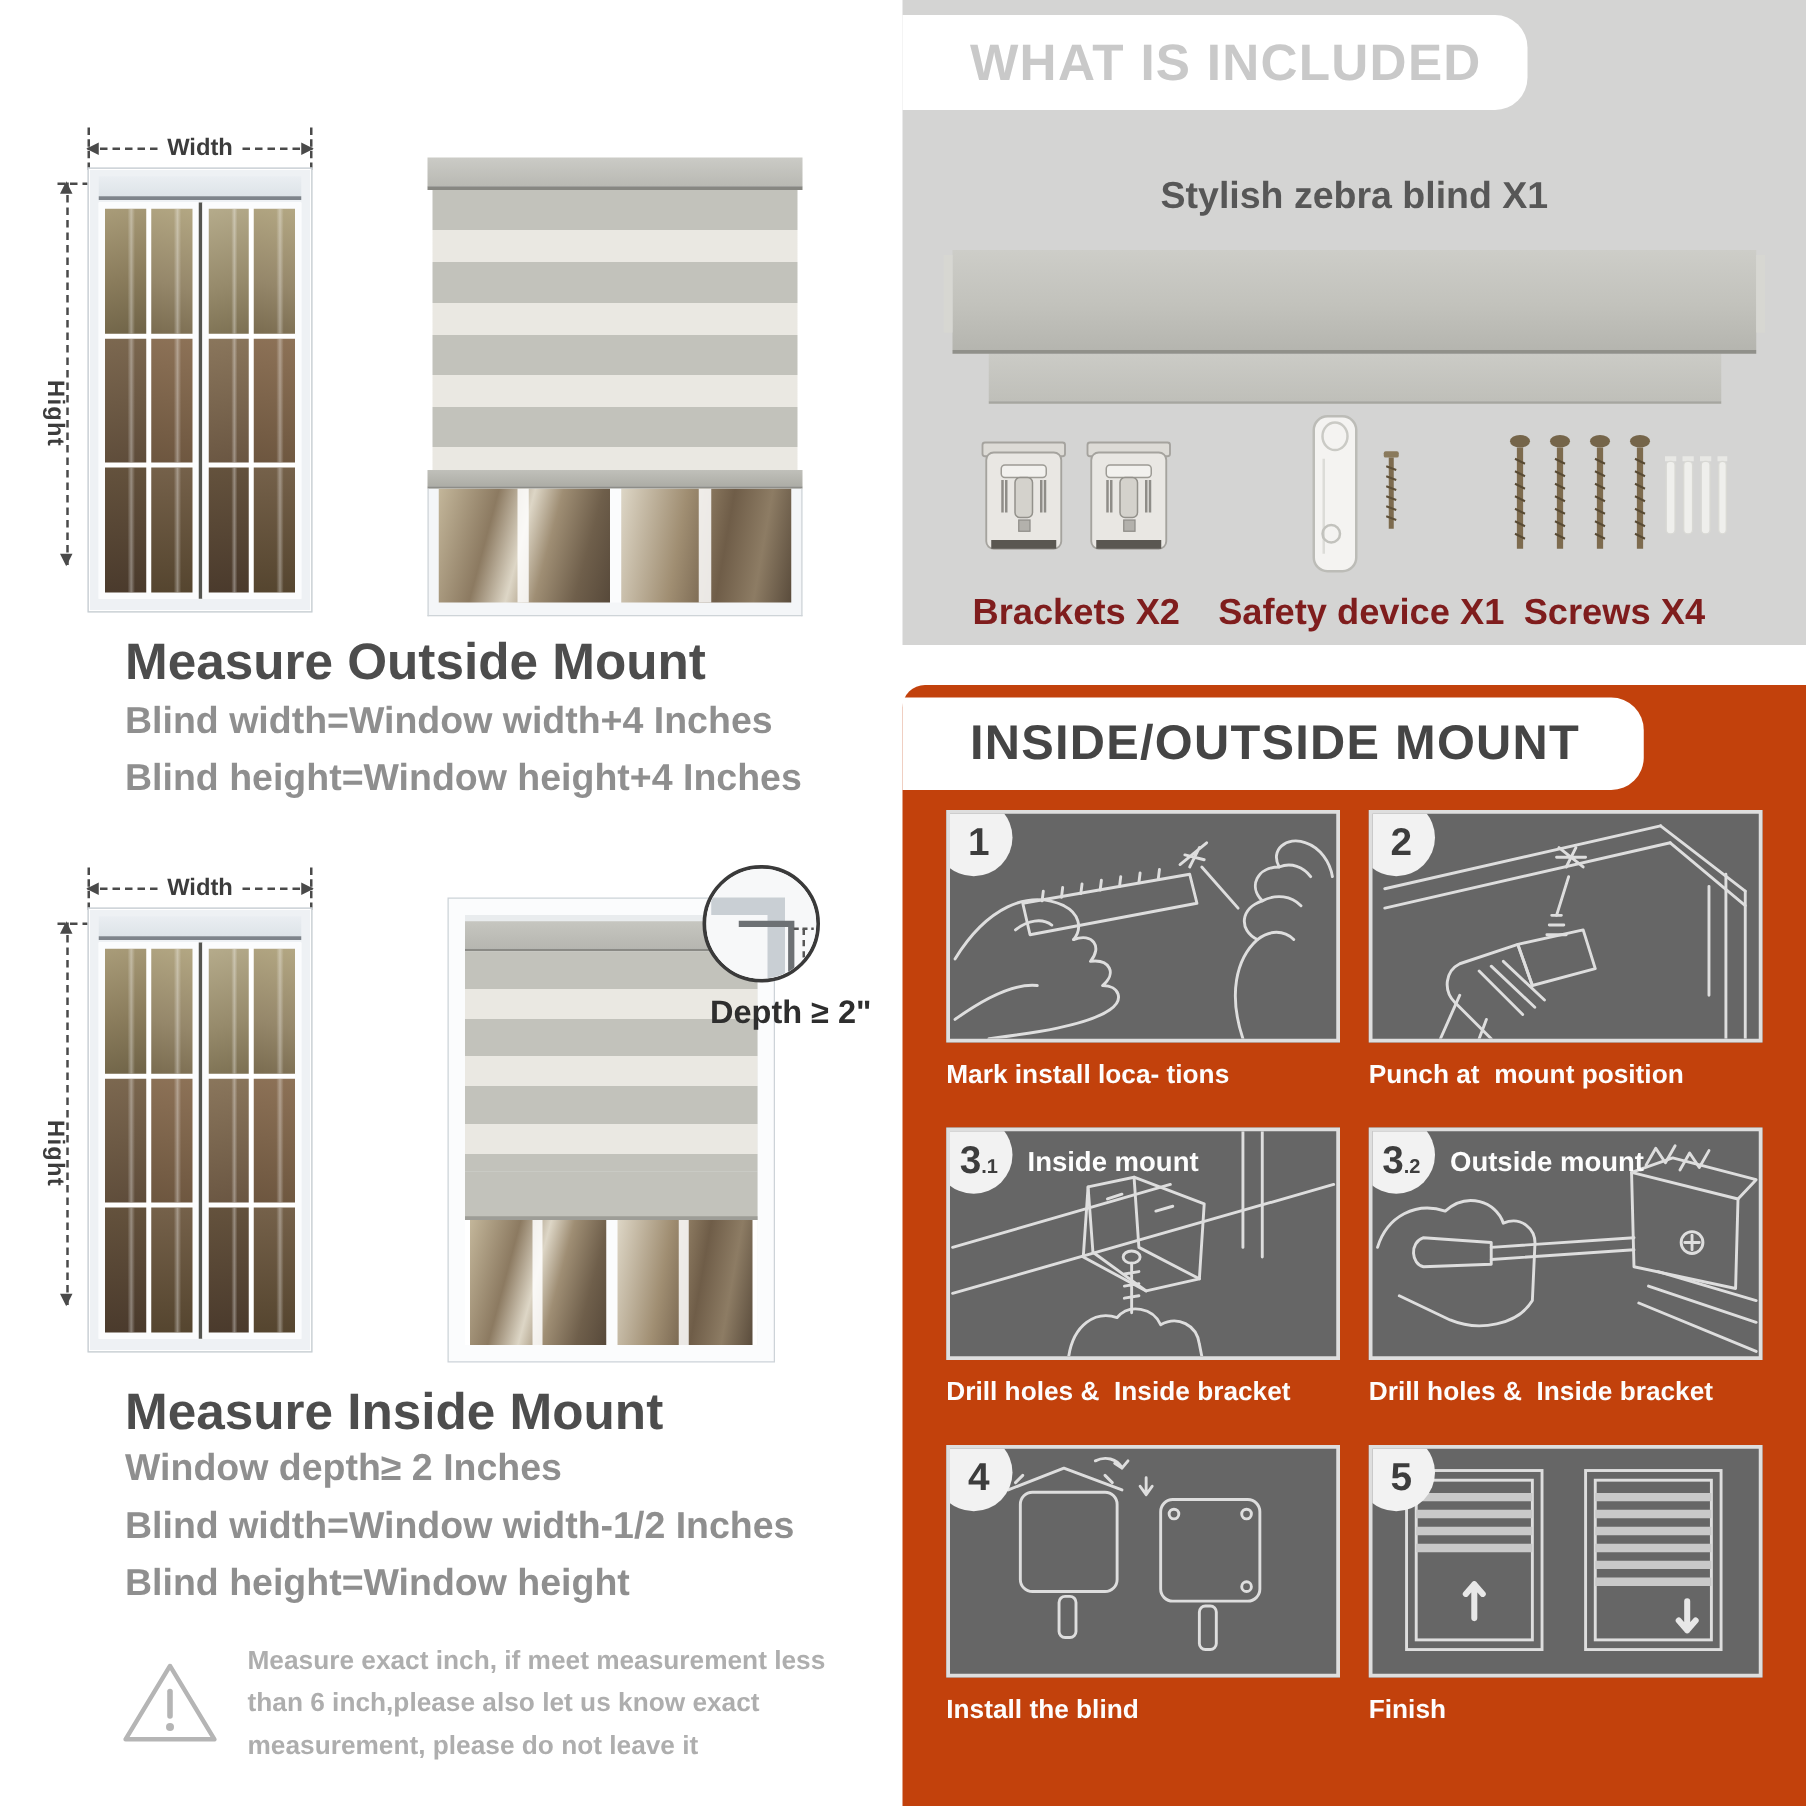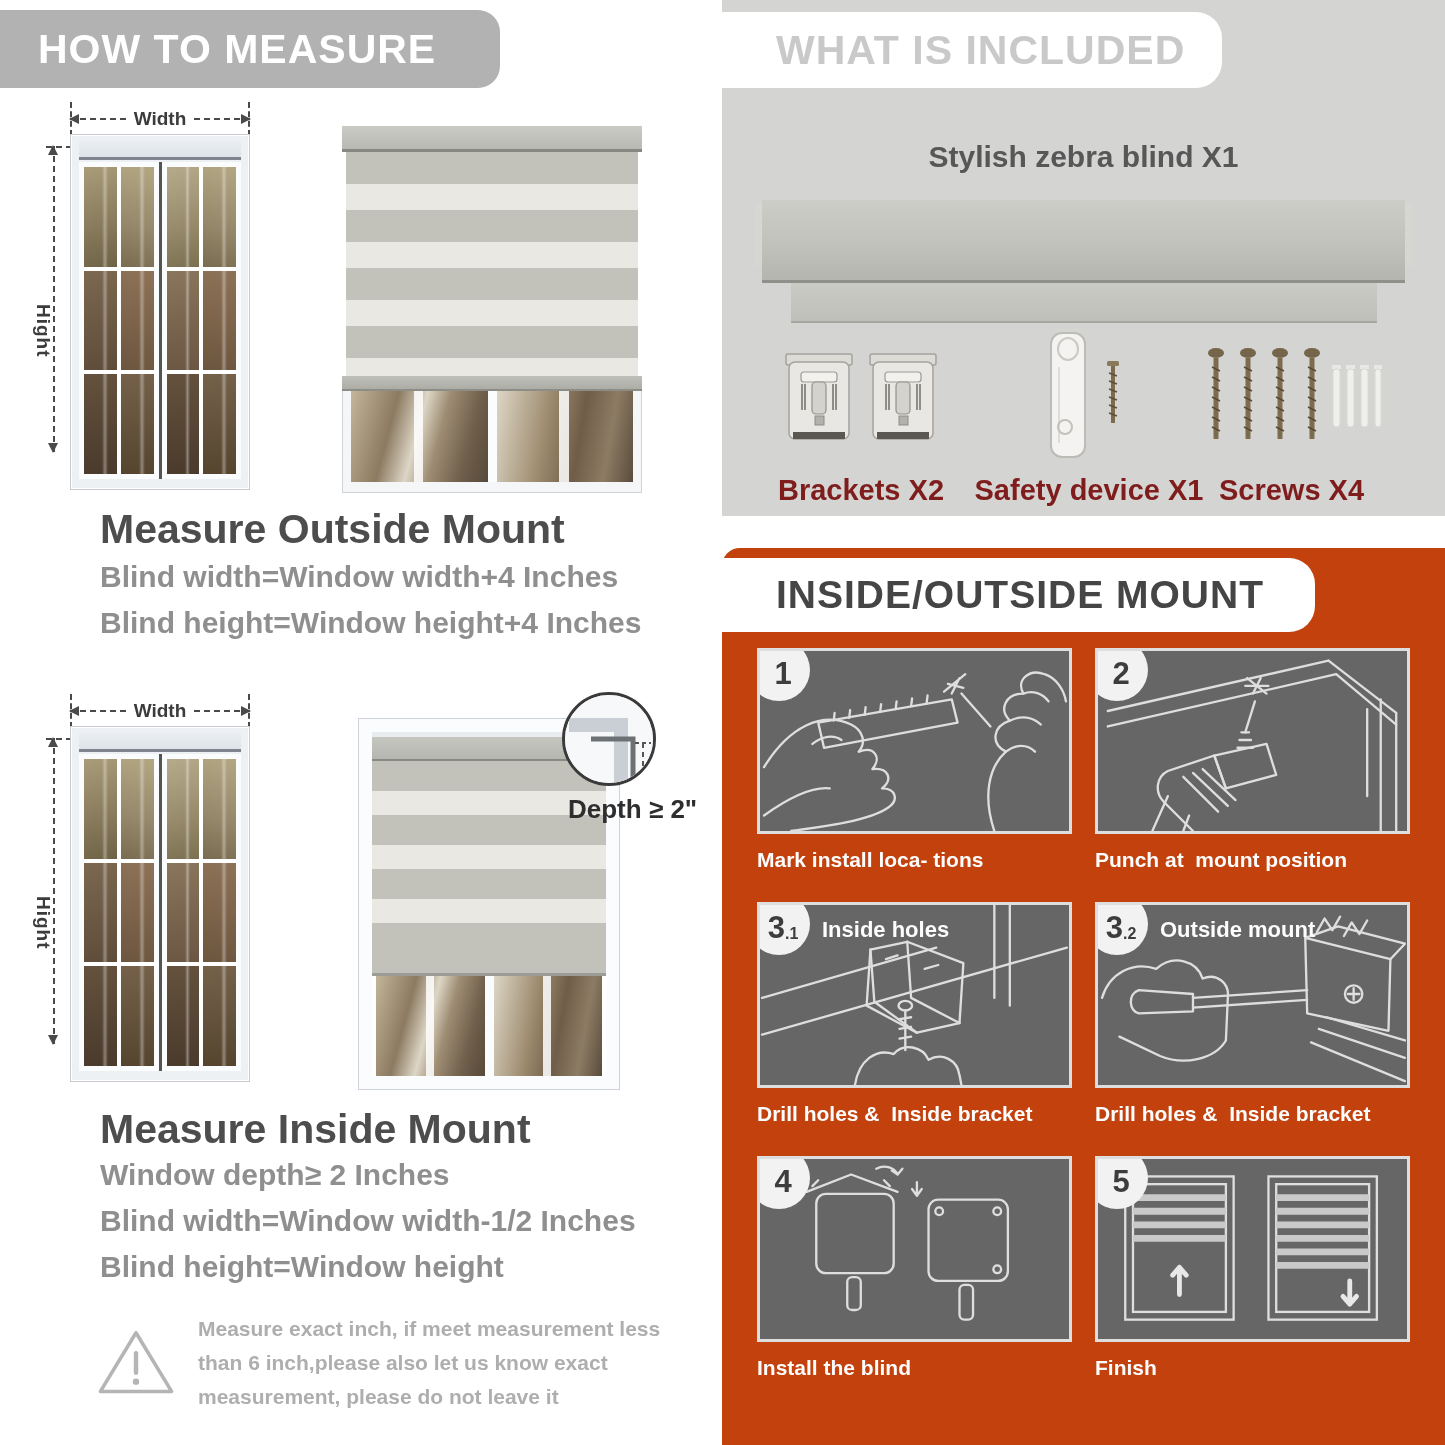--- a/index.html
+++ b/index.html
@@ -119,23 +119,20 @@
   .badge .sub{font-size:16px;margin-top:12px;}
   .panel-title{position:absolute;left:62px;top:12px;color:#fdfdfd;font-size:22px;font-weight:bold;z-index:3;}
   .caption{margin-top:14px;color:#fdfdfd;font-size:21px;font-weight:bold;white-space:pre-wrap;}
   .art{position:absolute;inset:0;width:100%;height:100%;}
 </style>
 </head>
 <body>
 
 <div class="canvas">
 
-  <div class="banner-how">
-    <span>HOW TO MEASURE</span>
-  </div>
 
   <div class="fig fig1">
     <div class="harrow" style="left:30px;top:4px;width:180px;">
       <span class="tick tl"></span>
       <span class="seg l"></span>
       <span class="lbl">Width</span>
       <span class="seg r"></span>
       <span class="tick tr"></span>
     </div>
     <div class="varrow" style="left:2px;top:42px;height:306px;">
@@ -412,21 +409,21 @@
               <path d="M128,56 L140,52 M168,66 L182,62"></path>
               <ellipse cx="148" cy="104" rx="7" ry="5"></ellipse>
               <path d="M148,109 L148,150 M142,118 L154,116 M142,128 L154,126 M142,138 L154,136"></path>
               <path d="M96,186 C100,160 118,148 136,154 C146,142 166,146 172,160 C186,152 202,160 204,176 L206,186"></path>
             </g>
           </svg>
           <div class="badge">
             <span>3</span>
               <span class="sub">.1</span>
           </div>
-          <div class="panel-title">Inside holes</div>
+          <div class="panel-title">Inside mount</div>
         </div>
         <div class="caption">Drill holes &amp;  Inside bracket</div>
       </div>
 
       <div class="step" style="left:338px;top:254px;">
         <div class="panel">
           <svg class="art" viewBox="0 0 315 186">
             <g stroke="#dedede" stroke-width="2.4" fill="none" stroke-linecap="round" stroke-linejoin="round">
               <path d="M212,34 L300,56 L298,130 L214,112 Z"></path>
               <path d="M212,34 L246,22 L315,40 L300,56"></path>

